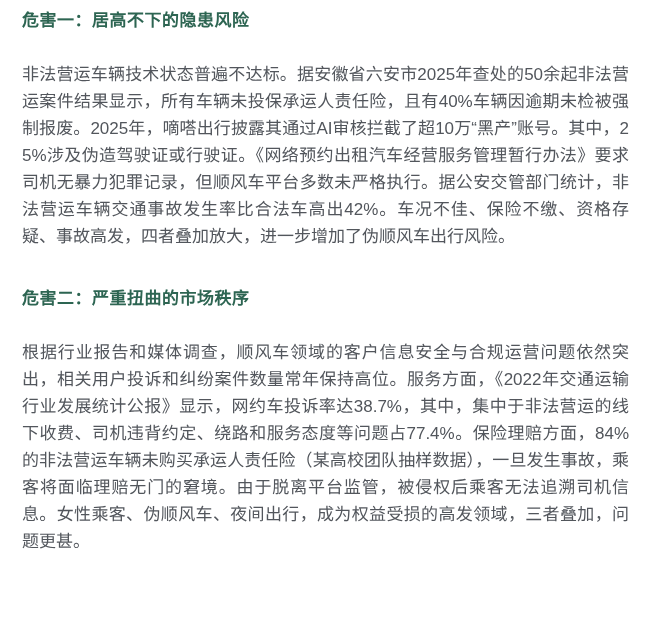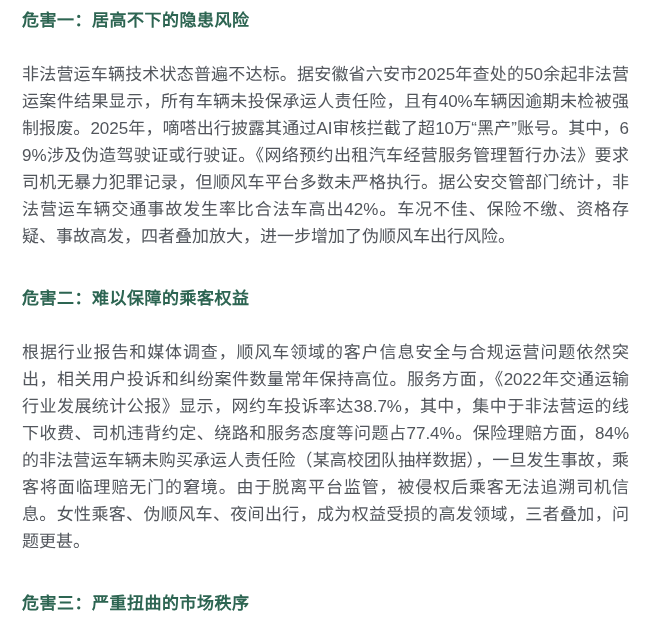--- a/index.html
+++ b/index.html
@@ -40,25 +40,22 @@
     word-break: break-all;
   }
 </style>
 </head>
 <body>
 
 <main class="article">
 
   <section>
     <h2 class="section-heading">危害一：居高不下的隐患风险</h2>
-    <p class="section-body">非法营运车辆技术状态普遍不达标。据安徽省六安市2025年查处的50余起非法营运案件结果显示，所有车辆未投保承运人责任险，且有40%车辆因逾期未检被强制报废。2025年，嘀嗒出行披露其通过AI审核拦截了超10万“黑产”账号。其中，69%涉及伪造驾驶证或行驶证。《网络预约出租汽车经营服务管理暂行办法》要求司机无暴力犯罪记录，但顺风车平台多数未严格执行。据公安交管部门统计，非法营运车辆交通事故发生率比合法车高出42%。车况不佳、保险不缴、资格存疑、事故高发，四者叠加放大，进一步增加了伪顺风车出行风险。</p>
+    <p class="section-body">非法营运车辆技术状态普遍不达标。据安徽省六安市2025年查处的50余起非法营运案件结果显示，所有车辆未投保承运人责任险，且有40%车辆因逾期未检被强制报废。2025年，嘀嗒出行披露其通过AI审核拦截了超10万“黑产”账号。其中，25%涉及伪造驾驶证或行驶证。《网络预约出租汽车经营服务管理暂行办法》要求司机无暴力犯罪记录，但顺风车平台多数未严格执行。据公安交管部门统计，非法营运车辆交通事故发生率比合法车高出42%。车况不佳、保险不缴、资格存疑、事故高发，四者叠加放大，进一步增加了伪顺风车出行风险。</p>
   </section>
 
   <section>
-    <h2 class="section-heading">危害二：难以保障的乘客权益</h2>
+    <h2 class="section-heading">危害二：严重扭曲的市场秩序</h2>
     <p class="section-body">根据行业报告和媒体调查，顺风车领域的客户信息安全与合规运营问题依然突出，相关用户投诉和纠纷案件数量常年保持高位。服务方面，《2022年交通运输行业发展统计公报》显示，网约车投诉率达38.7%，其中，集中于非法营运的线下收费、司机违背约定、绕路和服务态度等问题占77.4%。保险理赔方面，84%的非法营运车辆未购买承运人责任险（某高校团队抽样数据），一旦发生事故，乘客将面临理赔无门的窘境。由于脱离平台监管，被侵权后乘客无法追溯司机信息。女性乘客、伪顺风车、夜间出行，成为权益受损的高发领域，三者叠加，问题更甚。</p>
   </section>
 
-  <section>
-    <h2 class="section-heading">危害三：严重扭曲的市场秩序</h2>
-  </section>
 
 </main>
 
 </body></html>

